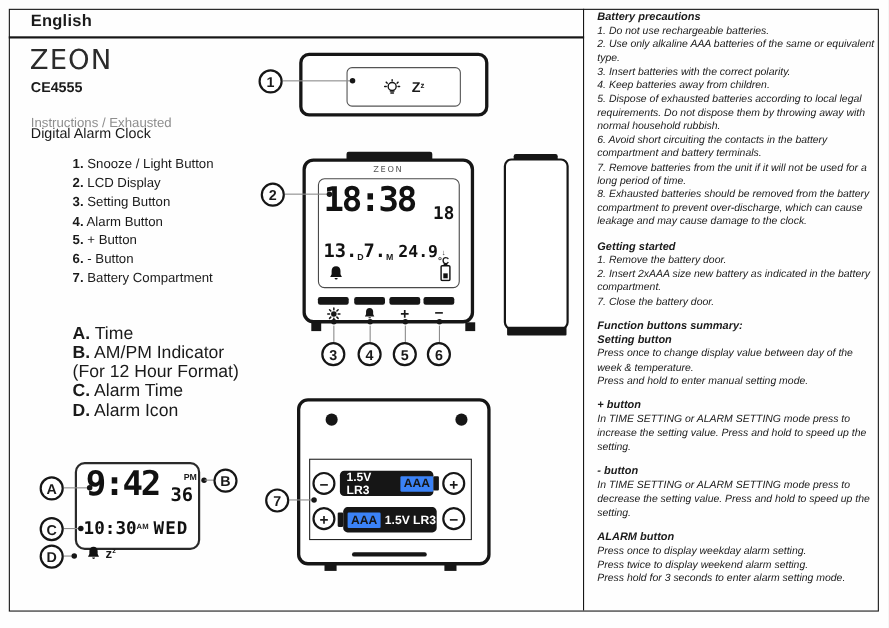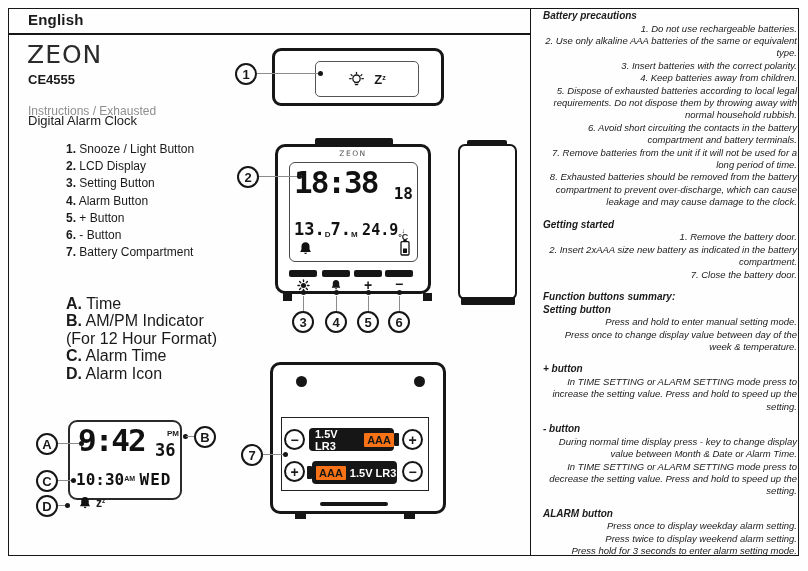--- a/index.html
+++ b/index.html
@@ -26,25 +26,25 @@
   
   .device{border:3px solid #161616;border-radius:9px;background:#fff;box-sizing:border-box;}
   .seg{font-family:"DejaVu Sans Mono",monospace;font-weight:700;color:#111;}
   .lcd-box{border:1.6px solid #4a4a4a;border-radius:6px;background:#fff;box-sizing:border-box;}
   .sup{font-size:.55em;vertical-align:.6em;font-weight:700;}
   .sub{font-size:8px;vertical-align:-2px;font-weight:700;}
   .bar{background:#161616;border-radius:2px;}
   .panel-sym{font-size:14px;font-weight:700;text-align:center;}
   .pol{width:21px;height:21px;border:2.2px solid #161616;border-radius:50%;display:flex;align-items:center;justify-content:center;font-size:14px;font-weight:700;box-sizing:border-box;background:#fff;}
   .batt-body{height:23px;background:#161616;border-radius:4px;display:flex;align-items:center;color:#fff;font-size:11px;font-weight:700;box-sizing:border-box;}
-  .aaa{background:#f97316;color:#161616;padding:1px 3px;border-radius:1px;font-size:11px;font-weight:700;}
+  .aaa{background:#3b82f6;color:#161616;padding:1px 3px;border-radius:1px;font-size:11px;font-weight:700;}
   
   .rcol{left:543px;top:10px;width:254px;font-style:italic;}
   .rtitle{font-size:10px;font-weight:700;line-height:12.6px;}
-  .ritem{font-size:9.5px;line-height:12.4px;text-align:right;}
+  .ritem{font-size:9.5px;line-height:12.4px;}
   .gap{margin-top:10px;}
   svg{display:block;}
 </style>
 </head>
 <body>
 
 <div class="page">
 
   <div class="abs border-box"></div>
   <div class="abs vdivider"></div>
@@ -236,28 +236,27 @@
     <div class="ritem">7. Remove batteries from the unit if it will not be used for a long period of time.</div>
     <div class="ritem">8. Exhausted batteries should be removed from the battery compartment to prevent over-discharge, which can cause leakage and may cause damage to the clock.</div>
 
     <div class="rtitle gap">Getting started</div>
     <div class="ritem">1. Remove the battery door.</div>
     <div class="ritem">2. Insert 2xAAA size new battery as indicated in the battery compartment.</div>
     <div class="ritem">7. Close the battery door.</div>
 
     <div class="rtitle gap">Function buttons summary:</div>
     <div class="rtitle">Setting button</div>
+    <div class="ritem">Press once to change display value between day of the week &amp; temperature.</div>
     <div class="ritem">Press and hold to enter manual setting mode.</div>
-    <div class="ritem">Press once to change display value between day of the week &amp; temperature.</div>
 
     <div class="rtitle gap">+  button</div>
     <div class="ritem">In TIME SETTING or ALARM SETTING mode press to increase the setting value. Press and hold to speed up the setting.</div>
 
     <div class="rtitle gap">- button</div>
-    <div class="ritem">During normal time display press - key to change display value between Month &amp; Date or Alarm Time.</div>
     <div class="ritem">In TIME SETTING or ALARM SETTING mode press to decrease the setting value. Press and hold to speed up the setting.</div>
 
     <div class="rtitle gap">ALARM button</div>
     <div class="ritem">Press once to display weekday alarm setting.</div>
     <div class="ritem">Press twice to display weekend alarm setting.</div>
     <div class="ritem">Press hold for 3 seconds to enter alarm setting mode.</div>
   </div>
 
 </div>
 

